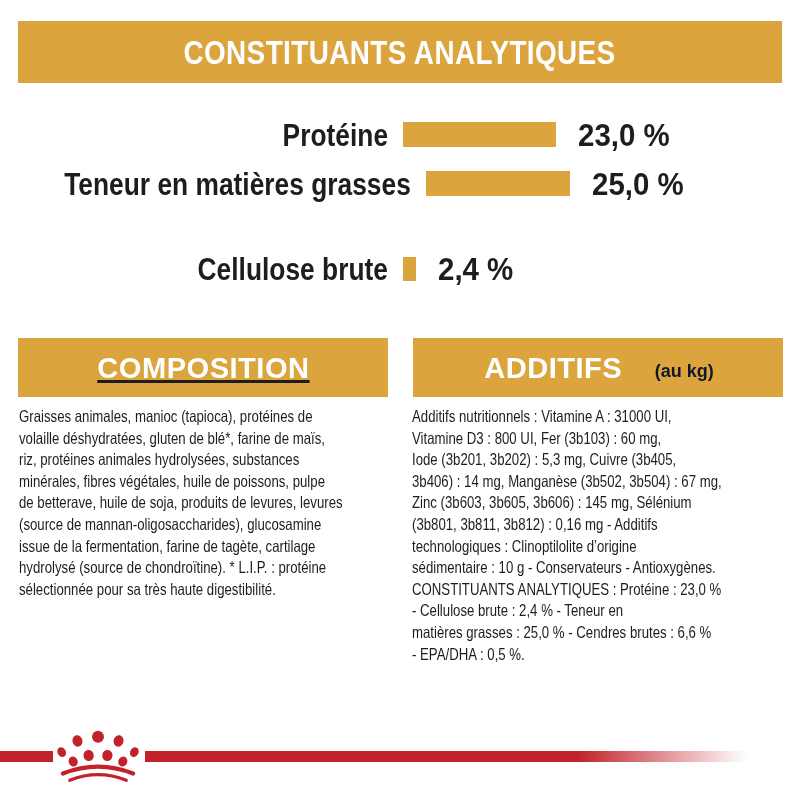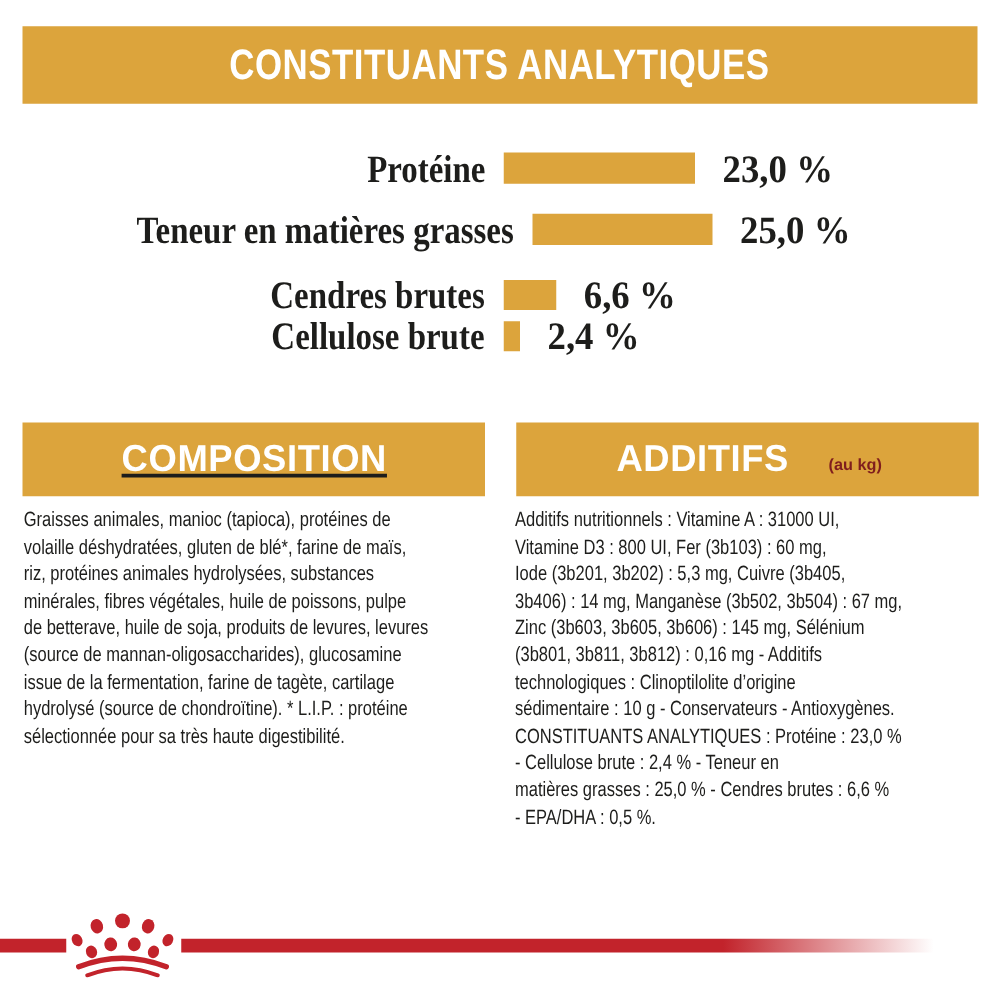--- a/index.html
+++ b/index.html
@@ -4,37 +4,37 @@
 <style>
   html,body{margin:0;padding:0;background:#fff;}
   .page{position:relative;width:800px;height:800px;background:#ffffff;overflow:hidden;
         font-family:"Liberation Sans",sans-serif;color:var(--text);}
   
   .banner{position:absolute;left:18px;top:21px;width:764px;height:62px;background:var(--gold);
           display:flex;align-items:center;justify-content:center;}
   .banner-text{color:#fff;font-weight:bold;font-size:34px;letter-spacing:.5px;white-space:nowrap;
                transform:scaleX(.82);transform-origin:center center;}
   
-  .chart{position:absolute;left:0;top:0;width:800px;height:330px;font-family:Liberation Serif, serif;}
+  .chart{position:absolute;left:0;top:0;width:800px;height:330px;}
   .crow{position:absolute;left:0;width:800px;}
   .clabel{position:absolute;right:412px;top:50%;transform:translateY(-50%) scaleX(.85);
           transform-origin:right center;font-weight:bold;font-size:31px;line-height:1;
           color:var(--text);white-space:nowrap;}
   .cbar{position:absolute;left:403px;top:0;height:100%;background:var(--gold);}
   .cvalue{position:absolute;top:50%;transform:translateY(-50%) scaleX(.95);
           transform-origin:left center;font-weight:bold;font-size:31px;line-height:1;
           color:var(--text);white-space:nowrap;}
   
   .secbox{position:absolute;top:338px;width:370px;height:59px;background:var(--gold);
           display:flex;align-items:center;justify-content:center;}
   .comp-box{left:18px;text-decoration:underline;}
   .add-box{left:413px;gap:22px;}
   .secbox-text{color:#fff;font-weight:bold;font-size:30px;letter-spacing:.5px;white-space:nowrap;
                transform:scaleX(.97);transform-origin:center center;}
-  .secbox-sub{color:#7f1d1d;font-weight:bold;font-size:13px;margin-left:8px;position:relative;top:4px;
+  .secbox-sub{color:#0f172a;font-weight:bold;font-size:18px;margin-left:8px;position:relative;top:4px;
               white-space:nowrap;}
   
   .body-text{position:absolute;top:406px;width:520px;font-size:16.5px;line-height:21.6px;
              color:var(--text);white-space:pre-line;transform:scaleX(.8);transform-origin:left top;}
   .comp-text{left:19px;}
   .add-text{left:412px;}
   
   .bar-left{position:absolute;left:0;top:751px;width:53px;height:11px;background:var(--red);}
   .bar-right{position:absolute;left:145px;top:751px;width:602px;height:11px;
              background:linear-gradient(90deg,var(--red) 0%,var(--red) 72%,rgba(194,34,43,0) 100%);}
@@ -52,25 +52,20 @@
   <div class="chart">
       <div class="crow" style="top: 122px; height: 25px;">
         <div class="clabel">Protéine</div>
         <div class="cbar" style="width: 153px; background: rgb(220, 164, 60);"></div>
         <div class="cvalue" style="left: 578px;">23,0 %</div>
       </div>
       <div class="crow" style="top: 171px; height: 25px; margin-left: 23px;">
         <div class="clabel">Teneur en matières grasses</div>
         <div class="cbar" style="width: 144px; background: rgb(220, 164, 60);"></div>
         <div class="cvalue" style="left: 569px;">25,0 %</div>
-      </div>
-      <div class="crow" style="top: 224px; height: 24px;">
-        <div class="clabel">Cendres brutes</div>
-        <div class="cbar" style="width: 42px; background: rgb(220, 164, 60);"></div>
-        <div class="cvalue" style="left: 467px;">6,6 %</div>
       </div>
       <div class="crow" style="top: 257px; height: 24px;">
         <div class="clabel">Cellulose brute</div>
         <div class="cbar" style="width: 13px; background: rgb(220, 164, 60);"></div>
         <div class="cvalue" style="left: 438px;">2,4 %</div>
       </div>
     </div>
 
   <div class="secbox comp-box">
     <span class="secbox-text">COMPOSITION</span>

